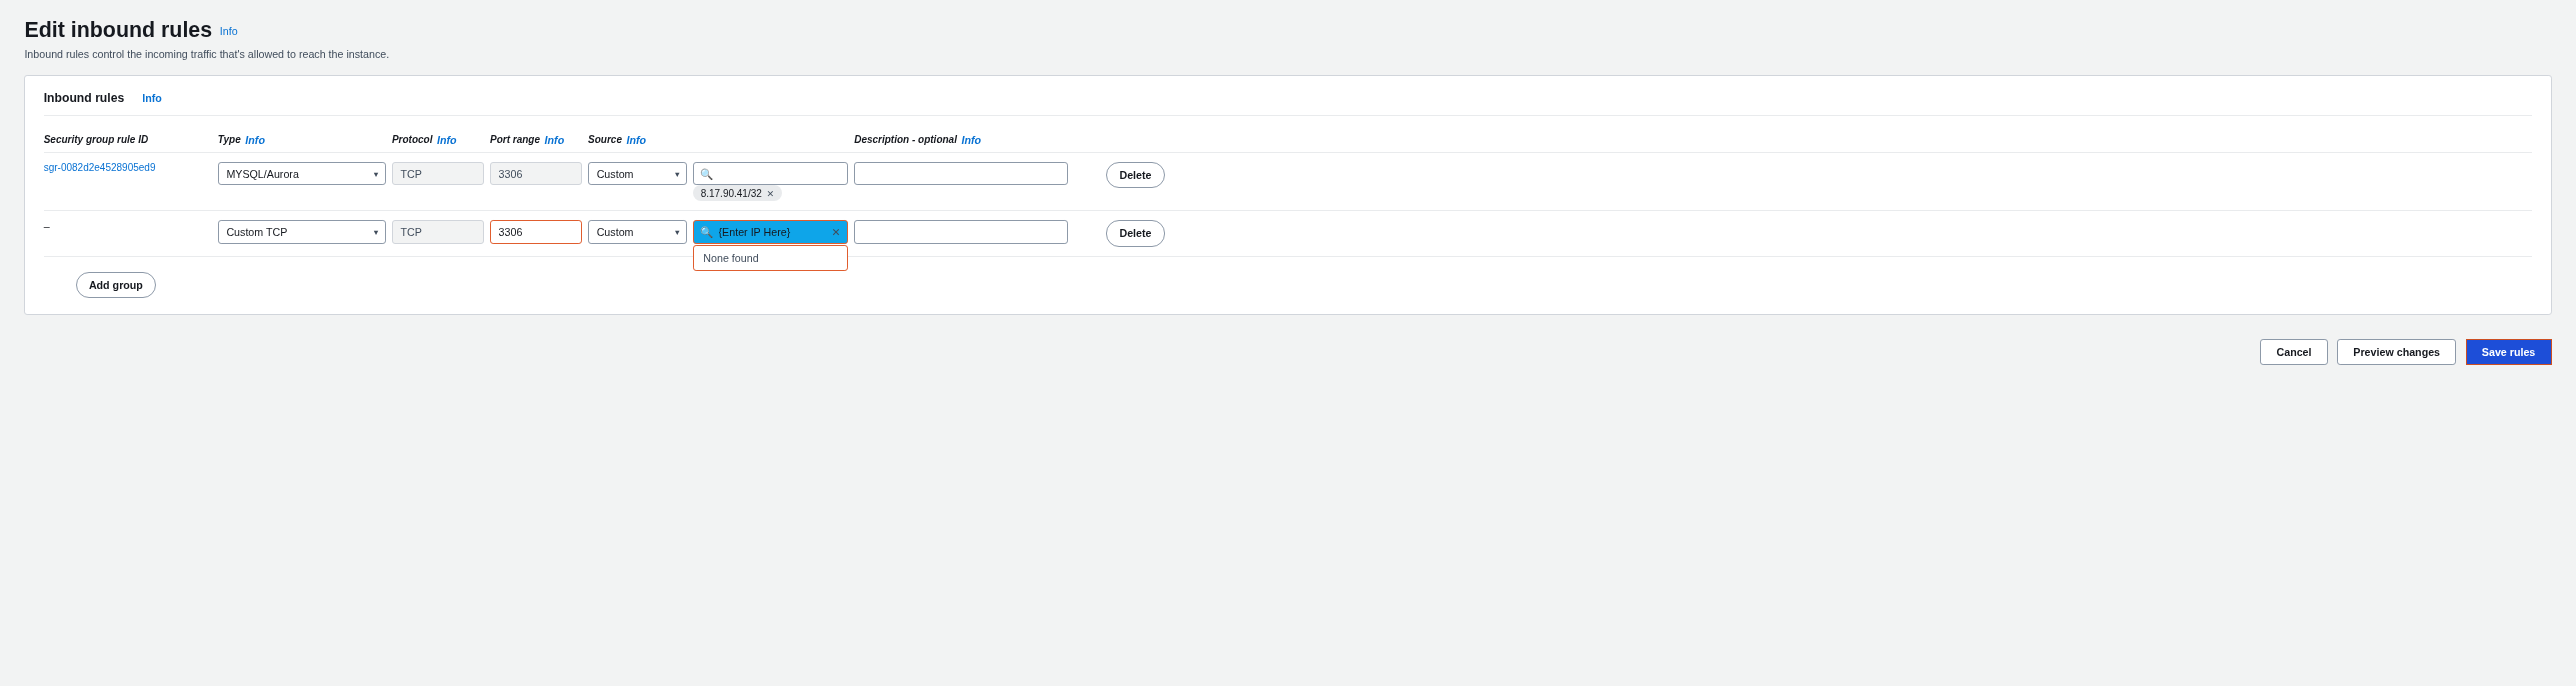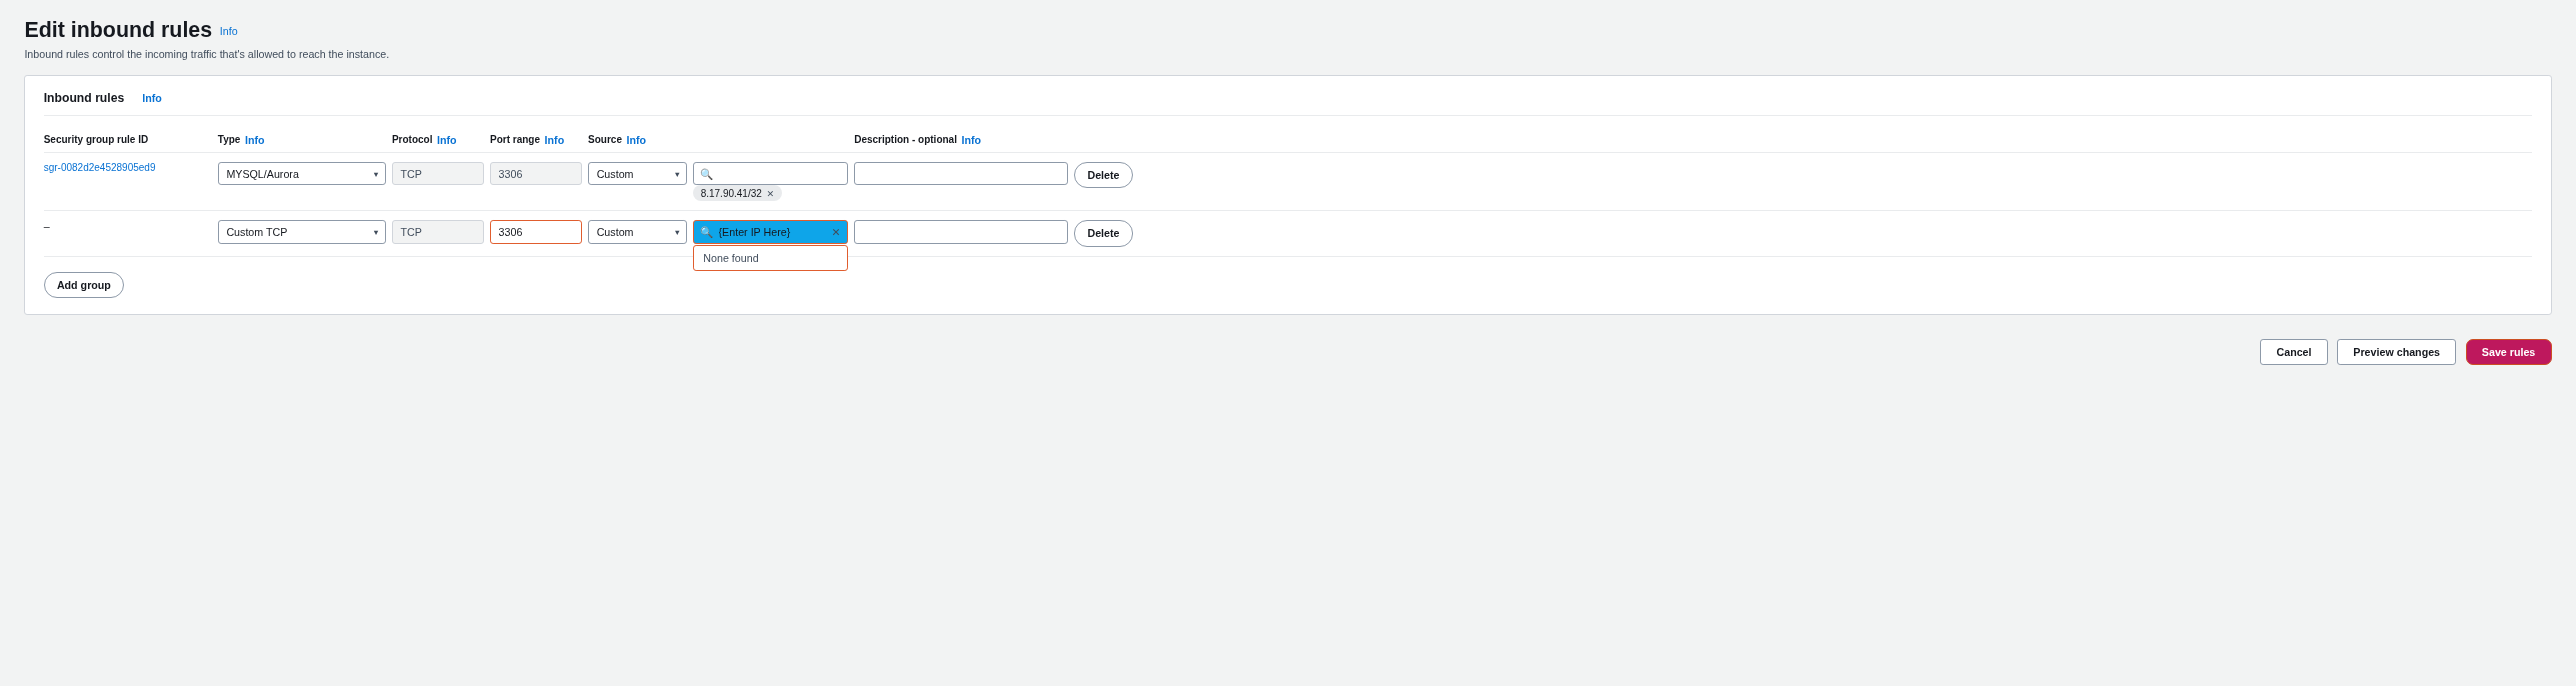--- a/index.html
+++ b/index.html
@@ -62,20 +62,21 @@
       padding: 6.1px 0;
       border-bottom: 0.8px solid #e9ebed;
       font-weight: 700;
       font-size: 10px;
       color: #16191f;
     }
     .col-header {
       display: flex;
       align-items: center;
       gap: 4.6px;
+      font-style: italic;
     }
     .table-row {
       display: grid;
       grid-template-columns: 168px 168px 92px 92px 260px 214px 76px;
       gap: 6.1px;
       padding: 9.2px 0;
       border-bottom: 0.8px solid #e9ebed;
       align-items: start;
     }
     .cell {
@@ -222,20 +223,21 @@
       border-radius: 3.1px;
       font-size: 10.7px;
       background: #fff;
     }
     .btn {
       padding: 6.1px 12.2px;
       border-radius: 13px;
       font-size: 10.7px;
       cursor: pointer;
       font-weight: 600;
+      margin-left: 32px;
     }
     .btn-delete {
       background: #fff;
       border: 0.8px solid #8d99a8;
       color: #16191f;
     }
     .btn-add {
       background: #fff;
       border: 0.8px solid #8d99a8;
       color: #16191f;
@@ -262,25 +264,25 @@
       background: #fff;
       border: 0.8px solid #8d99a8;
       color: #16191f;
       padding: 6.1px 15.3px;
       border-radius: 3.1px;
       font-size: 10.7px;
       cursor: pointer;
       font-weight: 600;
     }
     .btn-save {
-      background: #be185d;
+      background: #1d4ed8;
       border: 0.8px solid #cc4e22;
       color: #fff;
       padding: 6.1px 15.3px;
-      border-radius: 7px;
+      border-radius: 0;
       font-size: 10.7px;
       cursor: pointer;
       font-weight: 700;
     }
     .row2-source-wrapper {
       position: relative;
       width: 100%;
     }
   </style>
 </head>

